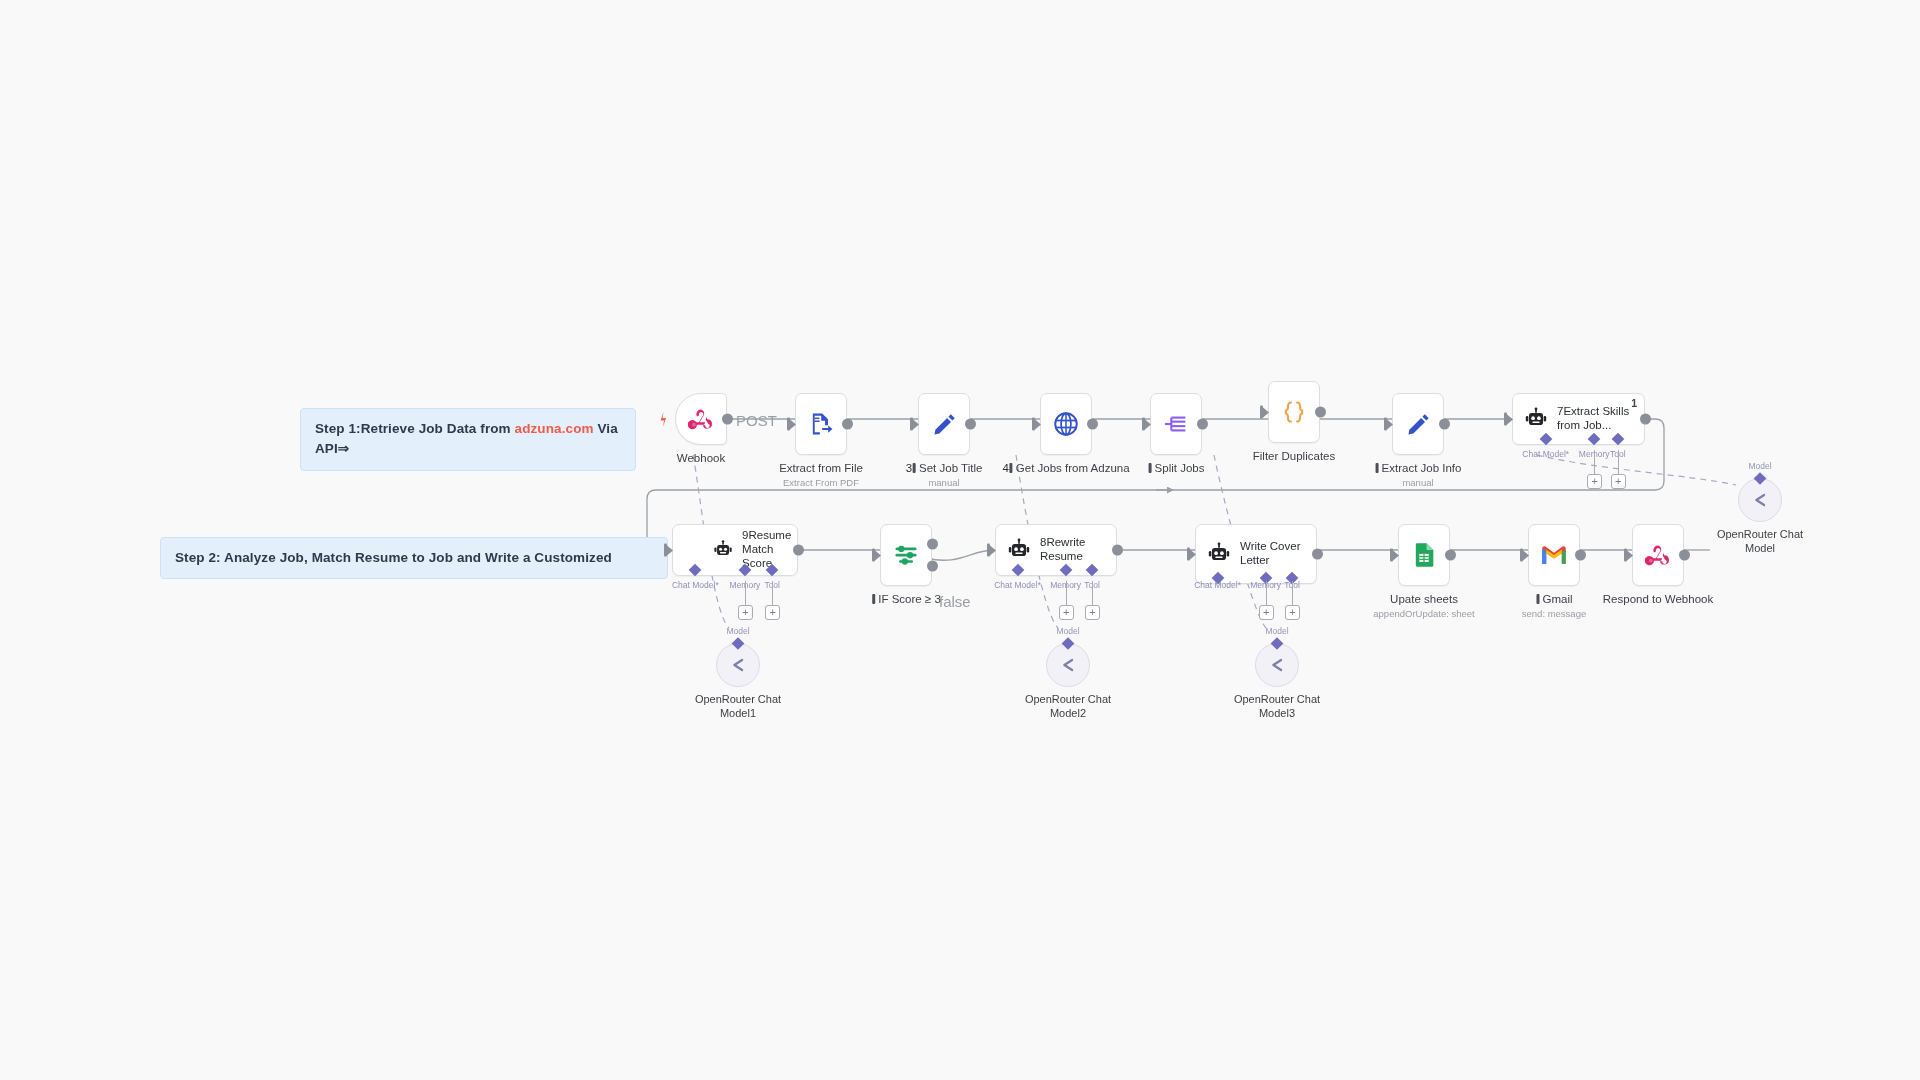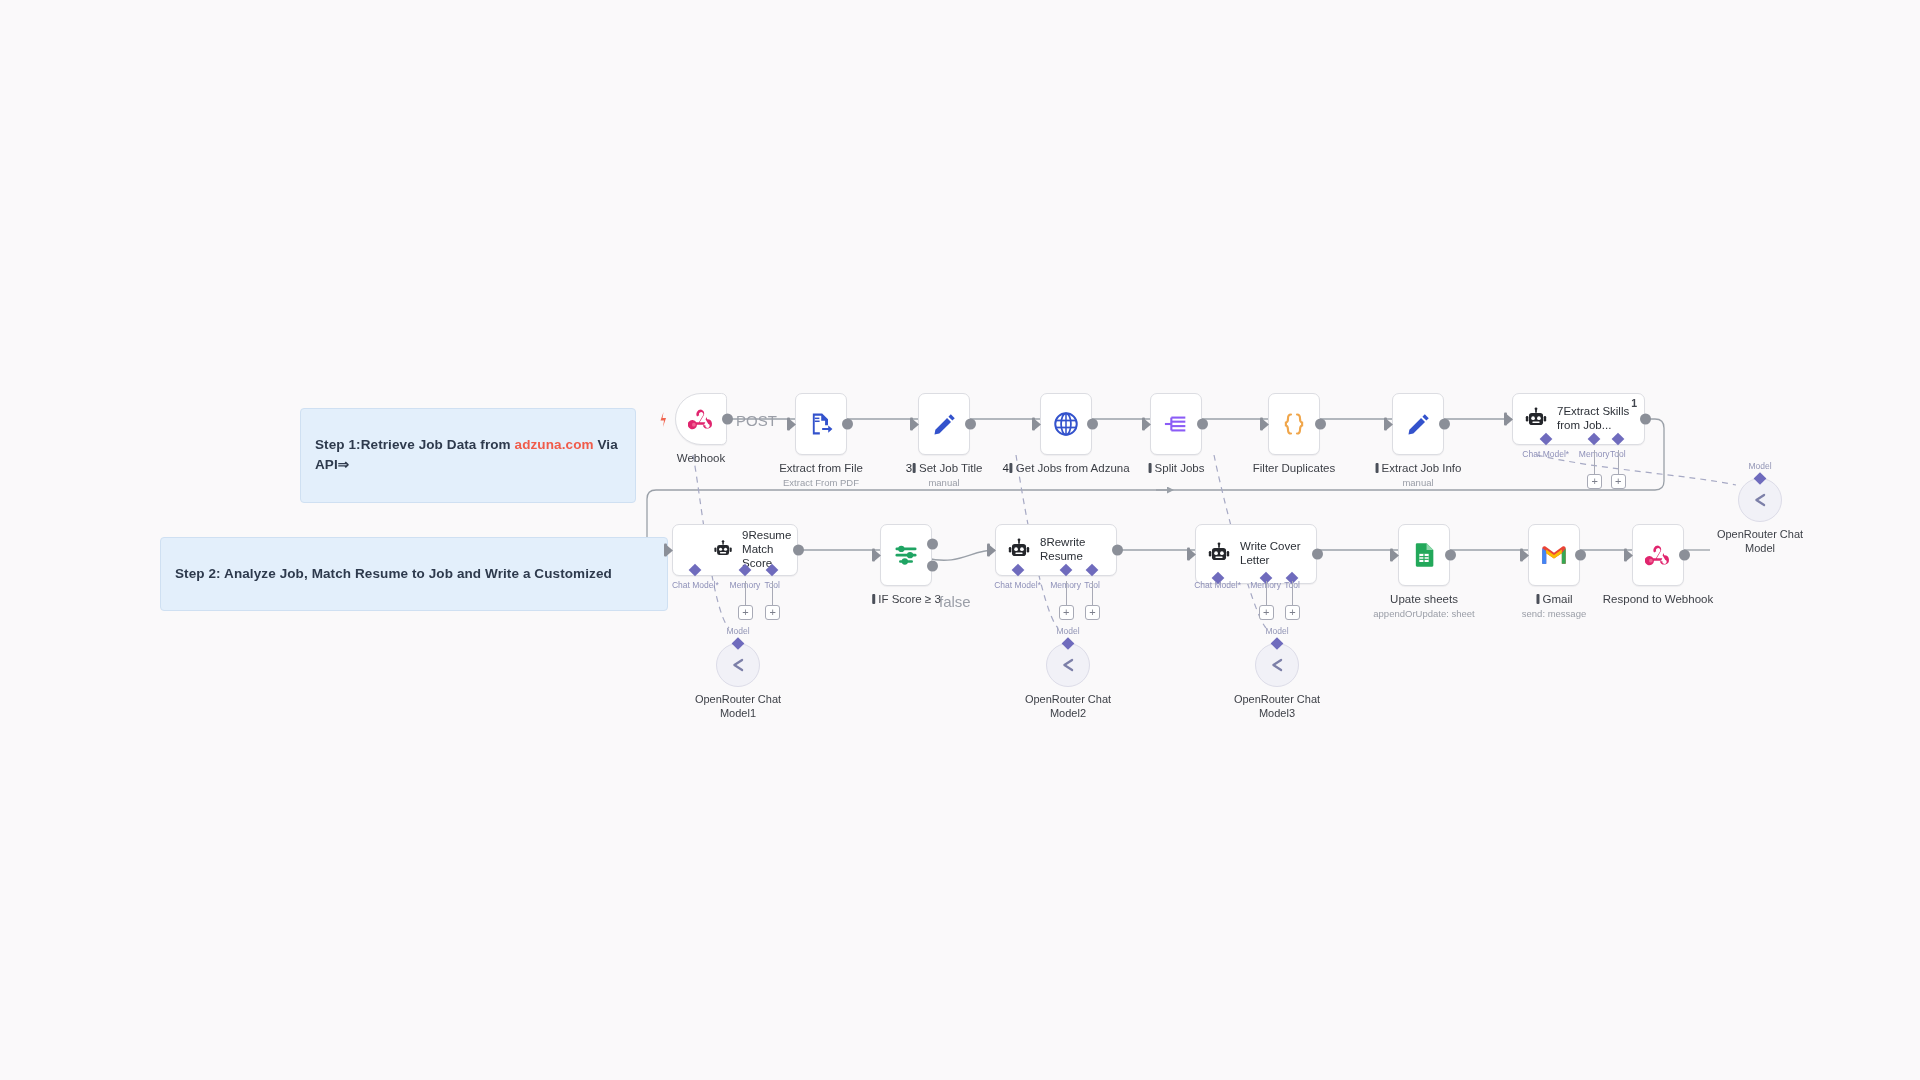--- a/index.html
+++ b/index.html
@@ -25,21 +25,21 @@
   
   .sticky {
     position: absolute;
     background: #e3effb;
     border: 1px solid #cfe0f2;
     border-radius: 4px;
     color: #2e3a4d;
     font-weight: bold;
     font-size: 13.5px;
     line-height: 1.5;
-    padding: 26px 14px;
+    padding: 10px 14px;
     letter-spacing: .1px;
   }
   .sticky .hl { color: #f05b4a; }
 
   
   .node {
     position: absolute;
     background: #ffffff;
     border: 1px solid #dcdde2;
     border-radius: 7px;
@@ -333,21 +333,21 @@
       <line x1="8" y1="13.8" x2="20" y2="13.8" stroke="#8b5cf6" stroke-width="1.8"></line>
       <line x1="8" y1="17.5" x2="20" y2="17.5" stroke="#8b5cf6" stroke-width="1.8"></line>
     </svg>
     <div class="port-in"></div>
     <div class="port-out"></div>
     <div class="nlabel">
       <span class="bar"></span><span>Split Jobs</span>
     </div>
   </div>
 
-  <div class="node sq" style="left:1268px; top:393px;text-decoration:underline;">
+  <div class="node sq" style="left:1268px; top:381px;text-decoration:underline;">
     <svg class="icn" width="30" height="30" viewBox="0 0 24 24">
       <path d="M9.6 4.4c-2.2 0-2.4 1.4-2.4 3.1 0 1.8-.2 3-1.7 3.3v2.4c1.5.3 1.7 1.5 1.7 3.3 0 1.7.2 3.1 2.4 3.1" fill="none" stroke="#f0a64b" stroke-width="1.7" stroke-linecap="round"></path>
       <path d="M14.4 4.4c2.2 0 2.4 1.4 2.4 3.1 0 1.8.2 3 1.7 3.3v2.4c-1.5.3-1.7 1.5-1.7 3.3 0 1.7-.2 3.1-2.4 3.1" fill="none" stroke="#f0a64b" stroke-width="1.7" stroke-linecap="round"></path>
     </svg>
     <div class="port-in"></div>
     <div class="port-out"></div>
     <div class="nlabel">
       <span>Filter Duplicates</span>
     </div>
   </div>

